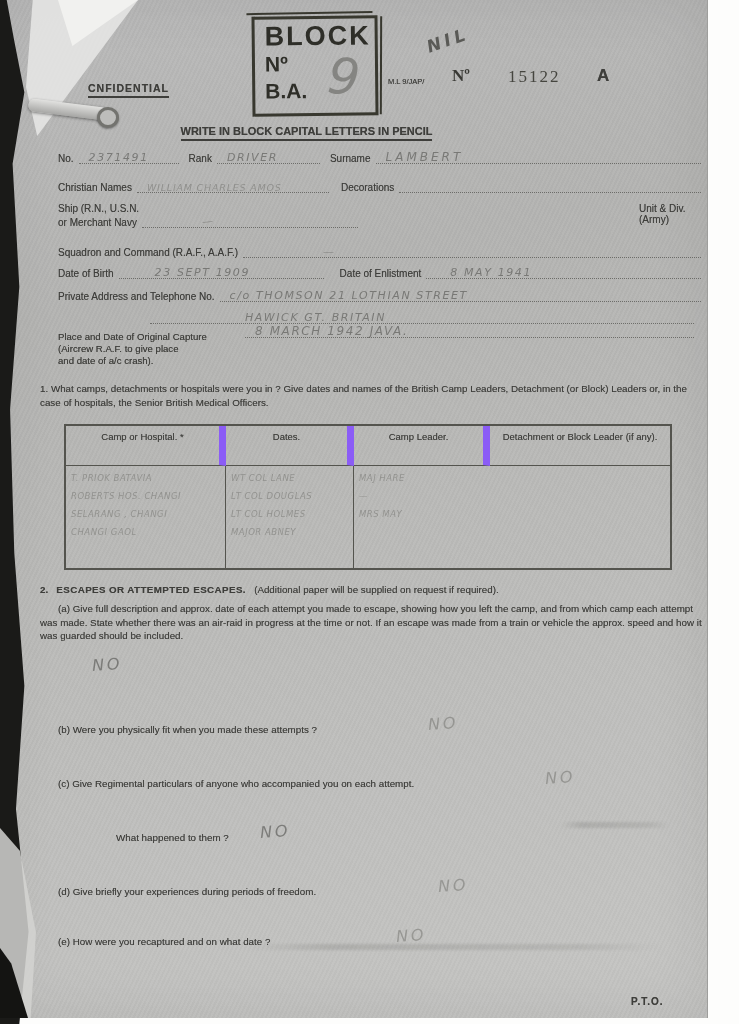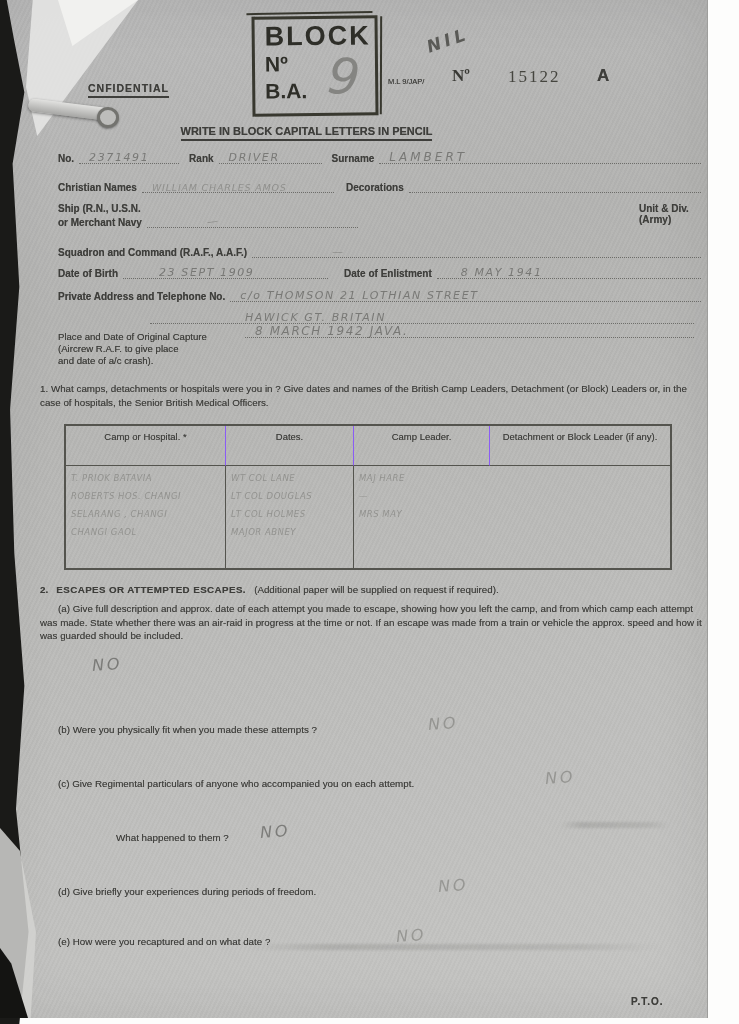--- a/index.html
+++ b/index.html
@@ -23,42 +23,42 @@
   .corner-dark{position:absolute;left:0;top:948px;width:28px;height:70px;background:#141412;
          clip-path:polygon(0 0,40% 22%,100% 100%,0 100%);}
   .fastener-bar{position:absolute;left:28px;top:103px;width:80px;height:13px;border-radius:7px;
          background:linear-gradient(180deg,#e1e1df,#a6a6a4);transform:rotate(7deg);
          box-shadow:0 1px 3px rgba(0,0,0,.45);}
   .fastener-eyelet{position:absolute;left:97px;top:107px;width:16px;height:15px;border-radius:50%;
          border:3px solid #73736f;background:#bdbdbb;box-shadow:0 1px 2px rgba(0,0,0,.35);}
   
   .print{color:#3e3e3b;text-shadow:0 0 .6px rgba(62,62,59,.7);}
   .frow{position:absolute;display:flex;align-items:flex-end;font-size:10px;}
-  .flabel{white-space:nowrap;padding-right:5px;color:#3e3e3b;text-shadow:0 0 .6px rgba(62,62,59,.6);font-weight:bold;}
+  .flabel{white-space:nowrap;padding-right:5px;color:#3e3e3b;text-shadow:0 0 .6px rgba(62,62,59,.6);}
   .fline{border-bottom:1px dotted rgba(82,82,78,.72);position:relative;height:13px;}
   .grow{flex:1;}
   
   .hand{font-family:"DejaVu Sans",sans-serif;font-style:italic;letter-spacing:1.6px;
         color:rgba(84,84,80,.62);white-space:nowrap;}
   .online{position:absolute;left:10px;bottom:-1px;font-size:11px;}
   .faint{color:rgba(92,92,88,.42);}
   .answer{position:absolute;font-size:16px;letter-spacing:3px;transform:rotate(-4deg);}
   
   .stamp{position:absolute;left:252px;top:16px;width:126px;height:100px;border:3px solid #38382f;
          transform:rotate(-.6deg);color:#2e2e28;padding:2px 0 0 10px;box-sizing:border-box;}
   .stamp-edge-r{position:absolute;right:-7px;top:-2px;height:104%;width:2px;background:#38382f;transform:rotate(.8deg);}
   .stamp-edge-t{position:absolute;left:-8px;top:-7px;width:105%;height:2px;background:#38382f;transform:rotate(-.4deg);}
   .stamp .l1{font-size:27px;font-weight:bold;letter-spacing:2px;line-height:30px;}
   .stamp .l2{font-size:21px;font-weight:bold;line-height:26px;}
   .stamp .l3{font-size:21px;font-weight:bold;line-height:28px;}
   
   .camps{position:absolute;left:64px;top:424px;width:608px;height:146px;border:2px solid #54544e;
          display:grid;grid-template-rows:40px 1fr;box-sizing:border-box;}
   .thead,.tbody{display:grid;grid-template-columns:160px 128px 136px 1fr;}
-  .th{border-right:1px solid #8b5cf6;border-bottom:1px solid #54544e;font-size:9.5px;text-align:center;
+  .th{border-right:7px solid #8b5cf6;border-bottom:1px solid #54544e;font-size:9.5px;text-align:center;
       padding:5px 6px 0 6px;color:#3e3e3b;text-shadow:0 0 .6px rgba(62,62,59,.6);}
   .th:last-child,.td:last-child{border-right:none;}
   .td{border-right:1px solid #54544e;padding:3px 2px 0 5px;}
   .td .hl{font-size:8.5px;letter-spacing:.5px;line-height:18px;}
   
   .para{position:absolute;font-size:9.8px;line-height:1.38;color:#3e3e3b;text-shadow:0 0 .6px rgba(62,62,59,.6);}
   .bleed{position:absolute;height:6px;filter:blur(1.2px);
          background:linear-gradient(90deg,transparent,rgba(88,88,84,.18) 20%,rgba(88,88,84,.12) 80%,transparent);}
   .underline2{border-bottom:2px solid #3e3e3b;padding-bottom:2px;}
 </style>

